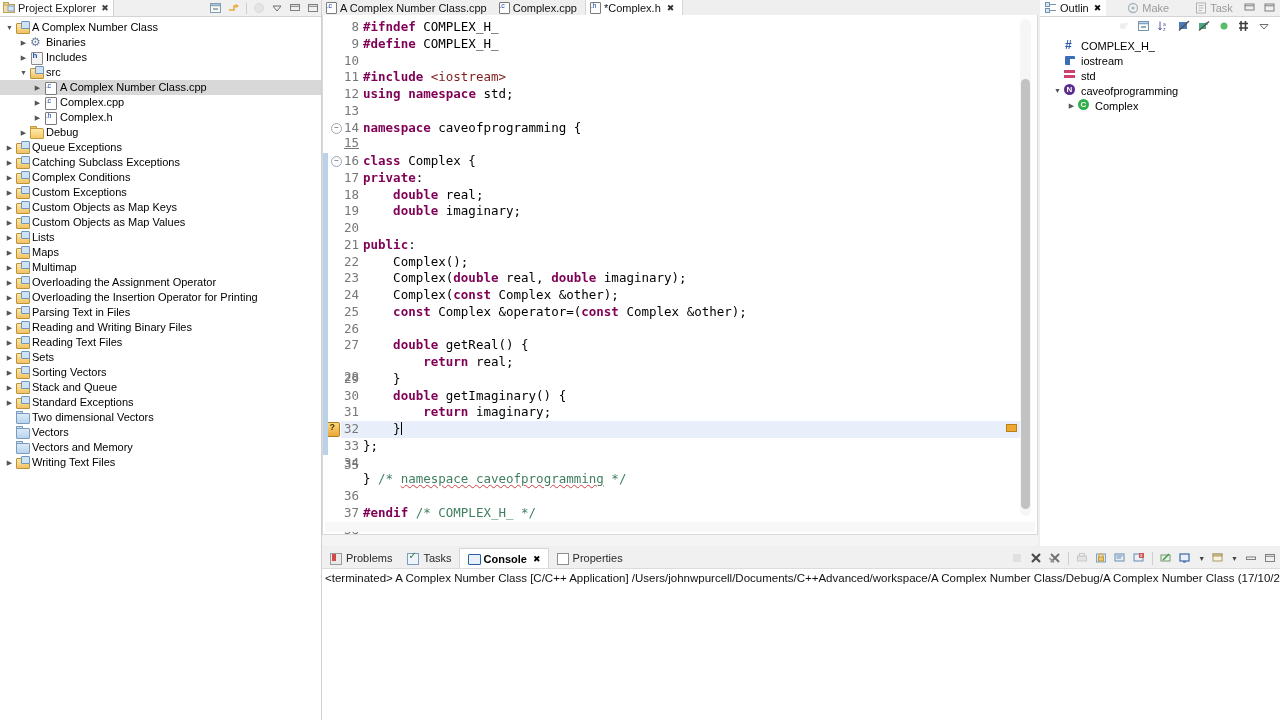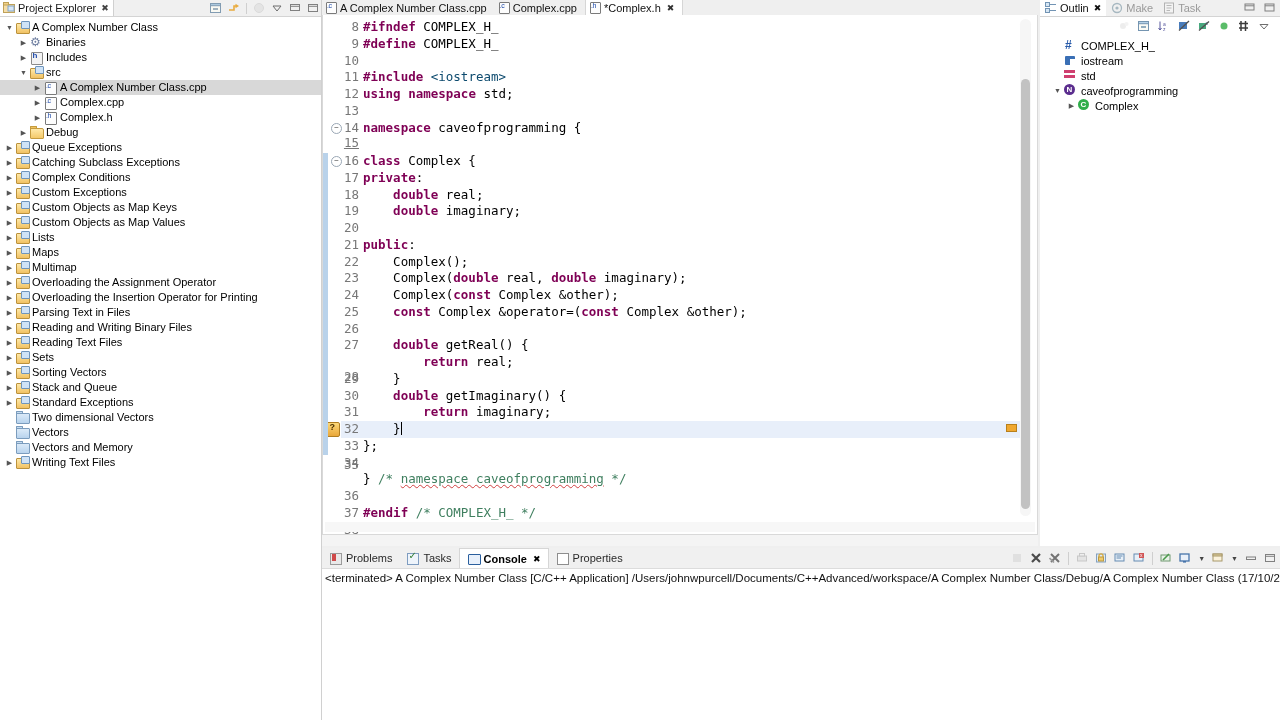--- a/index.html
+++ b/index.html
@@ -111,36 +111,36 @@
   .curline{position:absolute;left:18px;right:8px;height:16.75px;background:#e8effa;}
   .fold{position:absolute;width:9px;height:9px;border:1px solid #9aa7b5;background:#fff;border-radius:50%;
     font-size:8px;line-height:7px;text-align:center;color:#444;}
   .warnmark{position:absolute;left:2px;width:13px;height:13px;background:linear-gradient(#fcd878,#e9a73a);
     border:1px solid #b07d20;border-radius:2px;}
   .warnmark::after{content:"?";position:absolute;left:3.5px;top:-1px;font-size:9px;color:#4a3000;font-weight:bold;}
 
   
   .kw{color:#7f0055;font-weight:bold;}
   .pp{color:#7f0055;font-weight:bold;}
-  .str{color:#0c4a6e;}
+  .str{color:#7f1d1d;}
   .cmt{color:#3f7f5f;}
   .pl{color:#000000;}
   .squig{text-decoration:underline;text-decoration-style:wavy;text-decoration-color:#d04040;text-decoration-thickness:1px;}
 
   .vscroll{position:absolute;right:6px;top:4px;width:11px;bottom:18px;background:#f6f6f6;border-radius:6px;}
   .vthumb{position:absolute;left:1px;top:60px;width:9px;height:430px;background:#c2c2c2;border-radius:5px;}
   .ovr-mark{position:absolute;right:20px;top:430px;width:9px;height:6px;background:#f0a830;border:1px solid #b8801c;}
   .hscroll{position:absolute;left:2px;right:2px;bottom:2px;height:10px;background:#f7f7f7;}
 
   
   .outline{position:absolute;left:1040px;top:0;width:240px;height:546px;background:#fff;}
   .ol-tabbar{height:16px;background:#f0f0f0;display:flex;align-items:center;border-bottom:1px solid #d4d4d4;position:relative;}
   .ol-tab{display:flex;align-items:center;gap:3px;padding:0 5px;height:16px;font-size:11px;color:#111;}
   .ol-tab.active{background:#ffffff;}
-  .ol-tab.dim{color:#9a9a9a;}
+  .ol-tab.dim{color:#9a9a9a;margin-left:16px;}
   .ol-tab .x{font-size:9px;margin-left:2px;}
   .ol-toolbar{position:absolute;left:78px;top:18px;display:flex;align-items:center;gap:8px;height:16px;}
   .ol-tree{position:absolute;left:0;top:38px;right:0;bottom:0;}
   .ol-row{height:15px;display:flex;align-items:center;font-size:11px;white-space:nowrap;}
 
   .oic{width:14px;height:13px;flex:0 0 14px;margin-right:4px;position:relative;}
   .oic-hash::after{content:"#";position:absolute;left:2px;top:-1px;font-size:12px;font-weight:bold;color:#2a5caa;}
   .oic-inc::after{content:"";position:absolute;left:2px;top:2px;width:10px;height:9px;background:#3a6fb5;border-radius:1px;}
   .oic-inc::before{content:"";position:absolute;left:7px;top:5px;width:5px;height:6px;background:#fff;z-index:2;}
   .oic-ns::after{content:"";position:absolute;left:1px;top:1px;width:11px;height:3px;background:#cf3f6f;}

